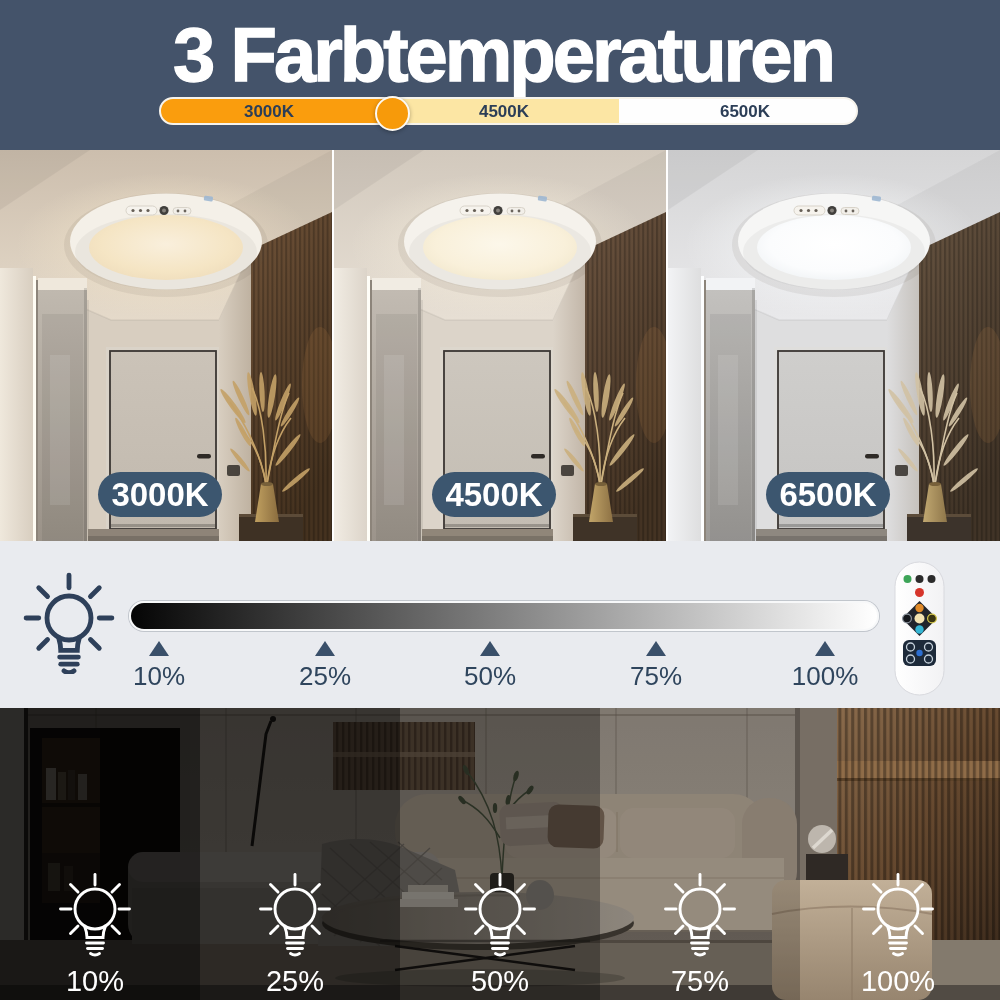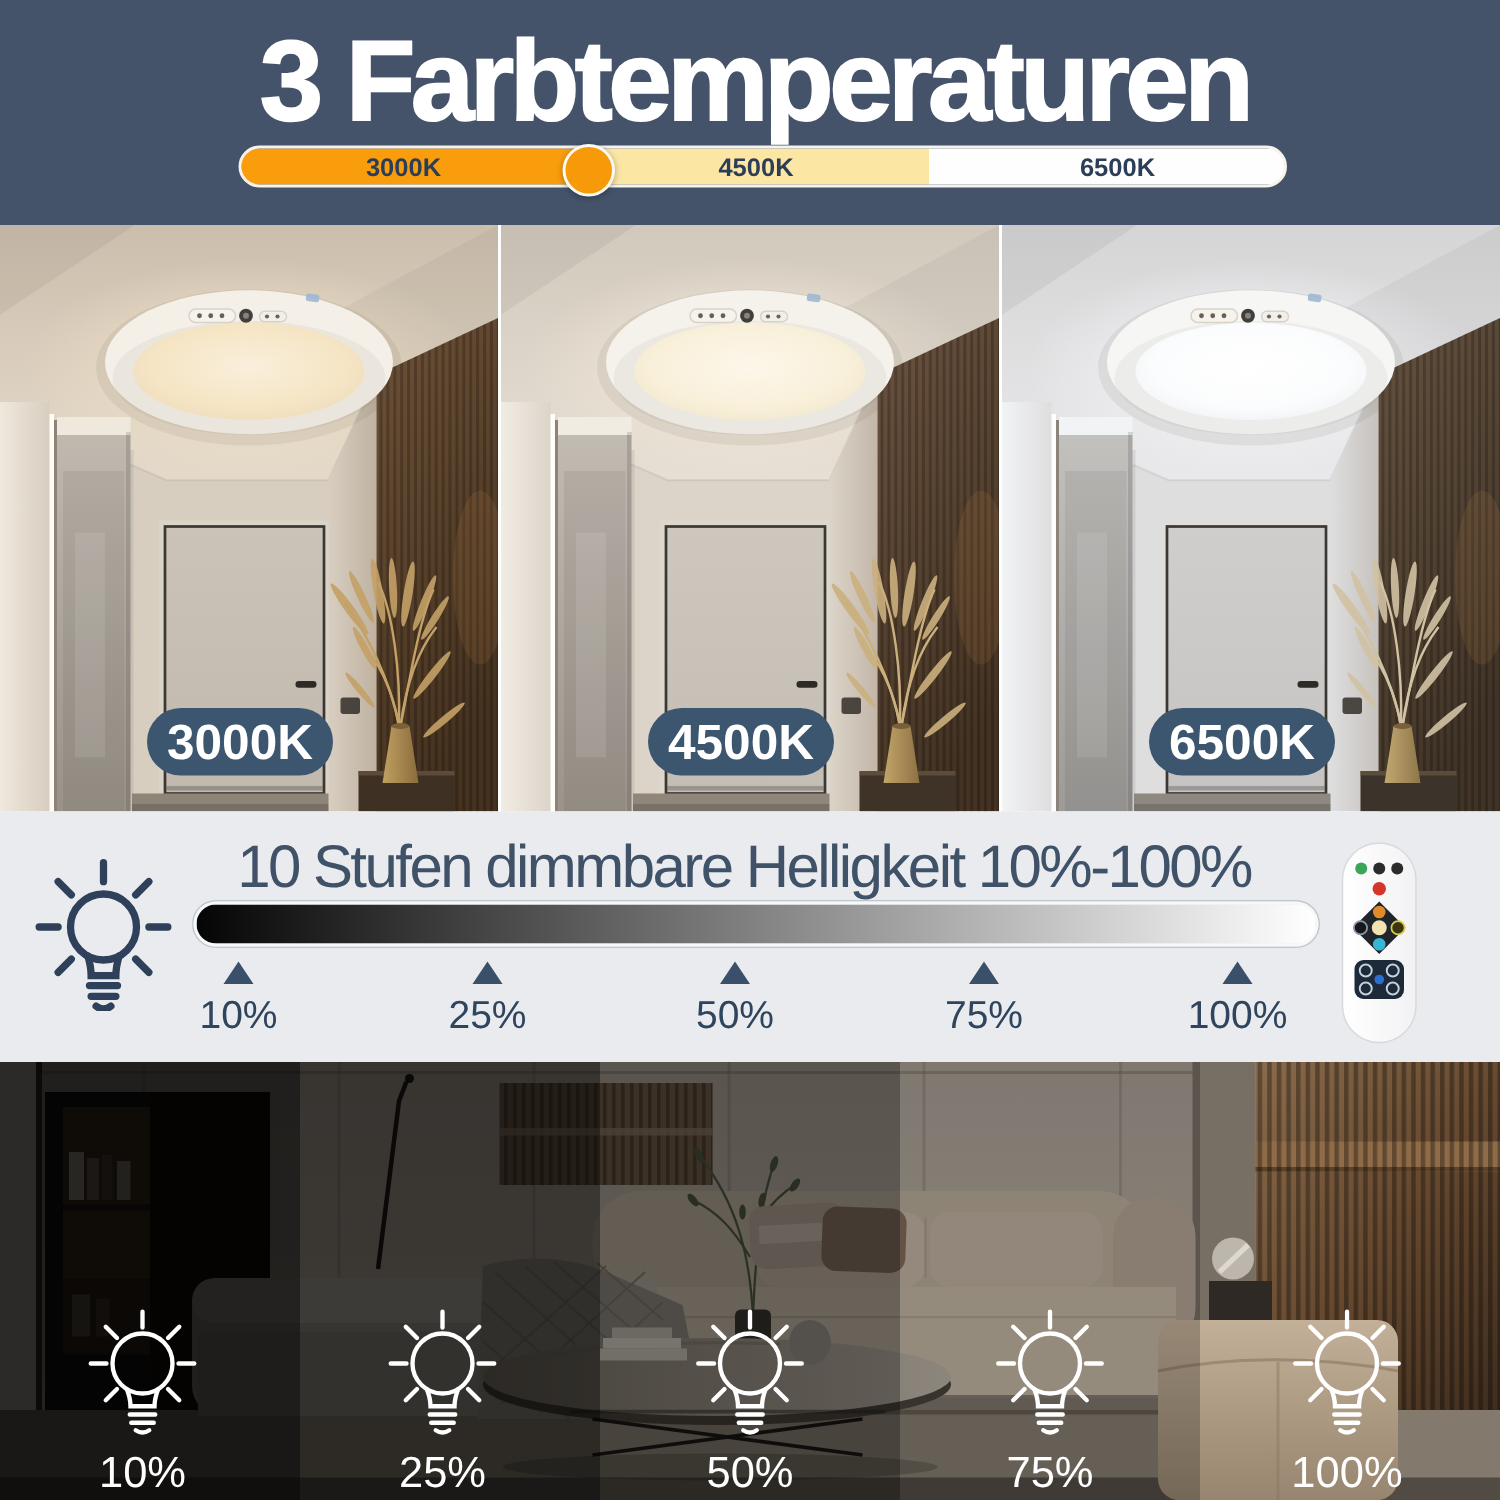--- a/index.html
+++ b/index.html
@@ -476,21 +476,20 @@
 </svg>
       </div>
 </div>
 
 <div class="abs" style="left:0;top:541px;width:1000px;height:167px;background:#E9EBEF"></div>
 
 <svg class="abs" style="left:20px;top:566px" width="98" height="108" viewBox="-49 -54 98 108">
       <use href="#bulbicon" transform="translate(0,-2) scale(1.1)" stroke="#2E405A" stroke-width="4.4" color="#2E405A"></use>
     </svg>
 
-<div class="abs" style="left:0;top:558px;width:992px;height:40px;line-height:40px;text-align:center;font-size:40px;color:#3F5268;letter-spacing:-1.7px">10 Stufen dimmbare Helligkeit 10%-100%</div>
 
 <div class="abs" style="left:129px;top:601px;width:750px;height:30px;border:2px solid #F7F8F9;border-radius:15px;background:linear-gradient(90deg,#050505,#FFFFFF);box-shadow:0 0 0 1px rgba(120,130,140,0.35)"></div>
 
 <div class="abs" style="left:149px;top:641px;width:0;height:0;border-left:10px solid transparent;border-right:10px solid transparent;border-bottom:15px solid #3A506A"></div>
 <div class="abs" style="left:315px;top:641px;width:0;height:0;border-left:10px solid transparent;border-right:10px solid transparent;border-bottom:15px solid #3A506A"></div>
 <div class="abs" style="left:480px;top:641px;width:0;height:0;border-left:10px solid transparent;border-right:10px solid transparent;border-bottom:15px solid #3A506A"></div>
 <div class="abs" style="left:646px;top:641px;width:0;height:0;border-left:10px solid transparent;border-right:10px solid transparent;border-bottom:15px solid #3A506A"></div>
 <div class="abs" style="left:815px;top:641px;width:0;height:0;border-left:10px solid transparent;border-right:10px solid transparent;border-bottom:15px solid #3A506A"></div>
 
 <div class="abs" style="left:109px;top:661px;width:100px;text-align:center;font-size:26px;color:#2F455D">10%</div>

